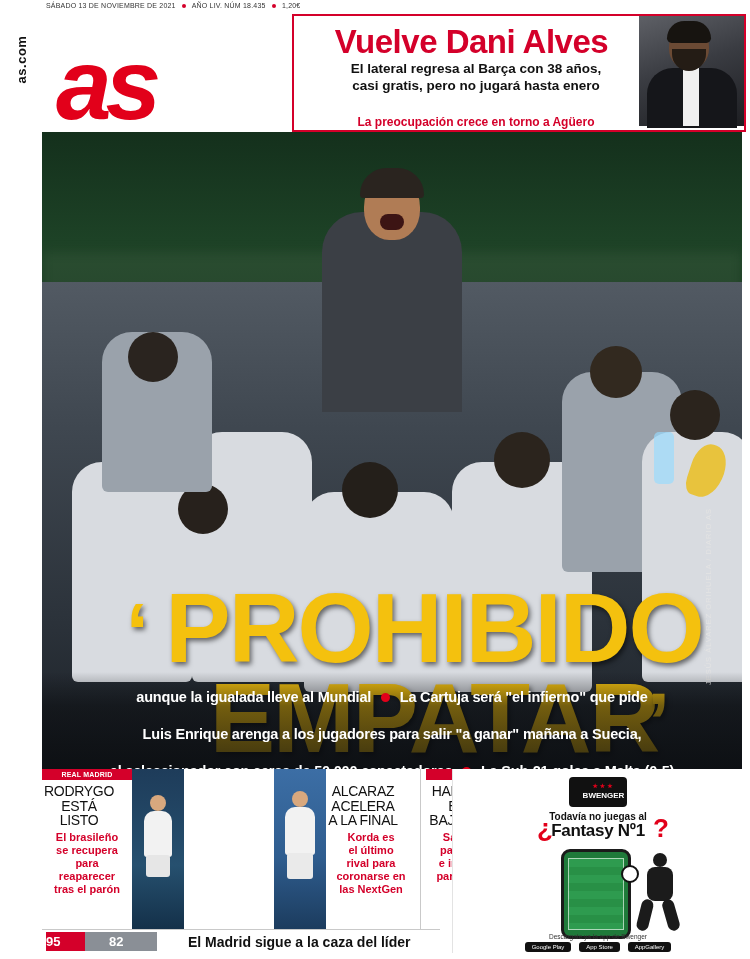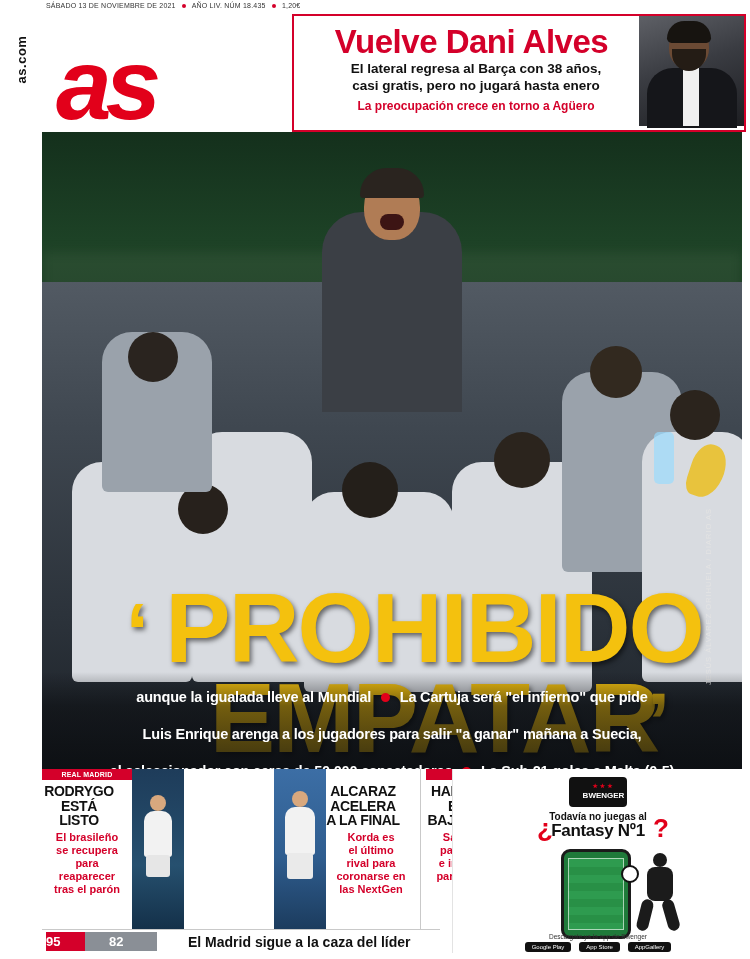--- a/index.html
+++ b/index.html
@@ -22,21 +22,21 @@
   
   .topbox{position:absolute;left:292px;top:14px;width:450px;height:114px;border:2px solid #d4002a;background:#fff;overflow:hidden;}
   .topbox .photo{position:absolute;right:0;top:0;width:105px;height:110px;background:linear-gradient(160deg,#5e6066 0%,#3a3c42 45%,#1d1e22 100%);}
   .topbox .photo .head{position:absolute;left:30px;top:9px;width:40px;height:44px;border-radius:50% 50% 46% 46%;background:#6b4a34;}
   .topbox .photo .hair{position:absolute;left:28px;top:5px;width:44px;height:22px;border-radius:22px 22px 6px 6px;background:#171410;}
   .topbox .photo .beard{position:absolute;left:33px;top:33px;width:34px;height:22px;border-radius:0 0 18px 18px;background:#241c15;}
   .topbox .photo .body{position:absolute;left:8px;top:52px;width:90px;height:60px;background:#15161a;border-radius:26px 26px 0 0;}
   .topbox .photo .shirt{position:absolute;left:44px;top:52px;width:16px;height:58px;background:#f0f0f0;}
   .topbox h1{margin:0;padding:9px 0 2px 0;text-align:center;font-size:33px;line-height:34px;font-weight:bold;color:#d4002a;letter-spacing:-.5px;padding-right:95px;}
   .topbox .sub{margin:0;padding:0 100px 0 14px;text-align:center;font-size:13.5px;line-height:16.5px;font-weight:bold;color:#111;}
-  .topbox .kicker{margin-top:5px;padding:0 100px 0 14px;text-align:center;font-size:12px;line-height:14px;font-weight:bold;color:#d4002a;}
+  .topbox .kicker{margin-top:21px;padding:0 100px 0 14px;text-align:center;font-size:12px;line-height:14px;font-weight:bold;color:#d4002a;}
 
   
   .main-photo{position:absolute;left:42px;top:132px;width:700px;height:637px;overflow:hidden;background:#2d3338;}
   .pitch{position:absolute;left:0;top:0;width:700px;height:240px;background:linear-gradient(180deg,#14301c 0%,#1d4226 45%,#16331d 100%);}
   .pitch .blurband{position:absolute;left:0;top:120px;width:700px;height:60px;background:rgba(80,110,80,.25);filter:blur(6px);}
   .huddle{position:absolute;left:0;top:150px;width:700px;height:487px;background:linear-gradient(180deg,#525a63 0%,#3f4750 30%,#2b323a 70%,#1b2026 100%);}
   .coach-body{position:absolute;left:280px;top:80px;width:140px;height:200px;background:#3b3f45;border-radius:40px 40px 0 0;}
   .coach-head{position:absolute;left:322px;top:42px;width:56px;height:66px;border-radius:50% 50% 45% 45%;background:#b07c55;}
   .coach-hair{position:absolute;left:318px;top:36px;width:64px;height:30px;border-radius:30px 30px 4px 4px;background:#2a241f;}
   .coach-mouth{position:absolute;left:338px;top:82px;width:24px;height:16px;border-radius:10px;background:#3c1414;}
@@ -57,21 +57,21 @@
 
   
   .subhead{position:absolute;left:42px;top:672px;width:700px;height:97px;background:linear-gradient(180deg,rgba(10,12,15,.0) 0%,rgba(10,12,15,.55) 35%,rgba(10,12,15,.8) 100%);}
   .subhead p{margin:0;text-align:center;color:#fff;font-weight:bold;font-size:14.5px;line-height:23px;padding-top:14px;letter-spacing:-.2px;}
   .reddot{display:inline-block;width:9px;height:9px;border-radius:50%;background:#e2001a;margin:0 6px 1px 6px;vertical-align:middle;}
 
   
   .lower{position:absolute;left:42px;top:769px;width:700px;height:160px;}
   .col{position:absolute;top:0;width:90px;height:160px;overflow:hidden;}
   .tag{height:11px;line-height:11px;text-align:center;color:#fff;font-size:7px;font-weight:bold;background:#d4002a;letter-spacing:.2px;}
-  .col h3{margin:4px 16px 3px 0;text-align:center;font-size:14px;line-height:14.5px;font-weight:bold;color:#111;letter-spacing:-.3px;}
+  .col h3{margin:4px 16px 3px 0;text-align:center;font-size:14px;line-height:14.5px;font-weight:normal;color:#111;letter-spacing:-.3px;}
   .col p{margin:0;text-align:center;font-size:11px;line-height:13px;color:#d4002a;font-weight:bold;}
   .colphoto{position:absolute;top:0;width:52px;height:160px;overflow:hidden;background:#2d3c46;}
   .sep{position:absolute;top:0;width:1px;height:160px;background:#c9c9c9;}
 
   
   .ath-bg1{position:absolute;left:0;top:0;width:52px;height:160px;background:linear-gradient(180deg,#1e3c5a 0%,#26506f 60%,#143049 100%);}
   .ath-bg2{position:absolute;left:0;top:0;width:52px;height:160px;background:linear-gradient(180deg,#3c6ea5 0%,#2f5d8f 55%,#1c3c5e 100%);}
   .sil-head{position:absolute;border-radius:50%;background:#d8a87e;}
   .sil-body{position:absolute;background:#f2f2f2;border-radius:10px 10px 3px 3px;}
 

